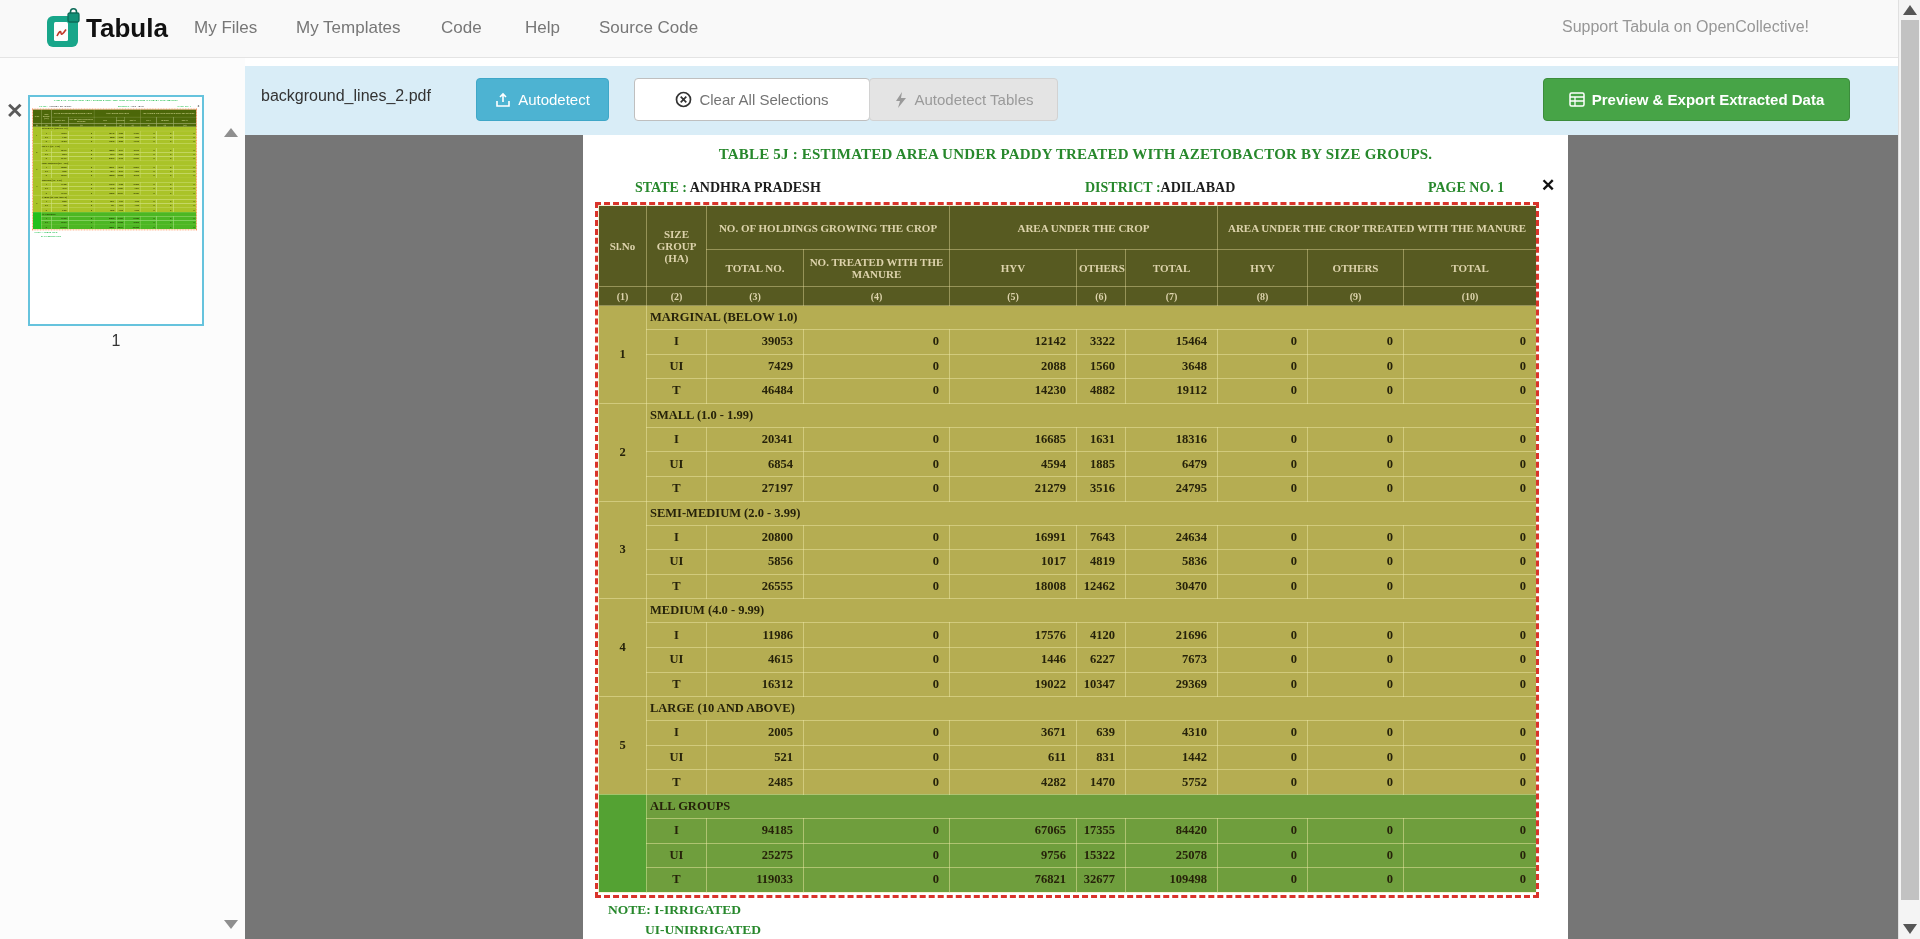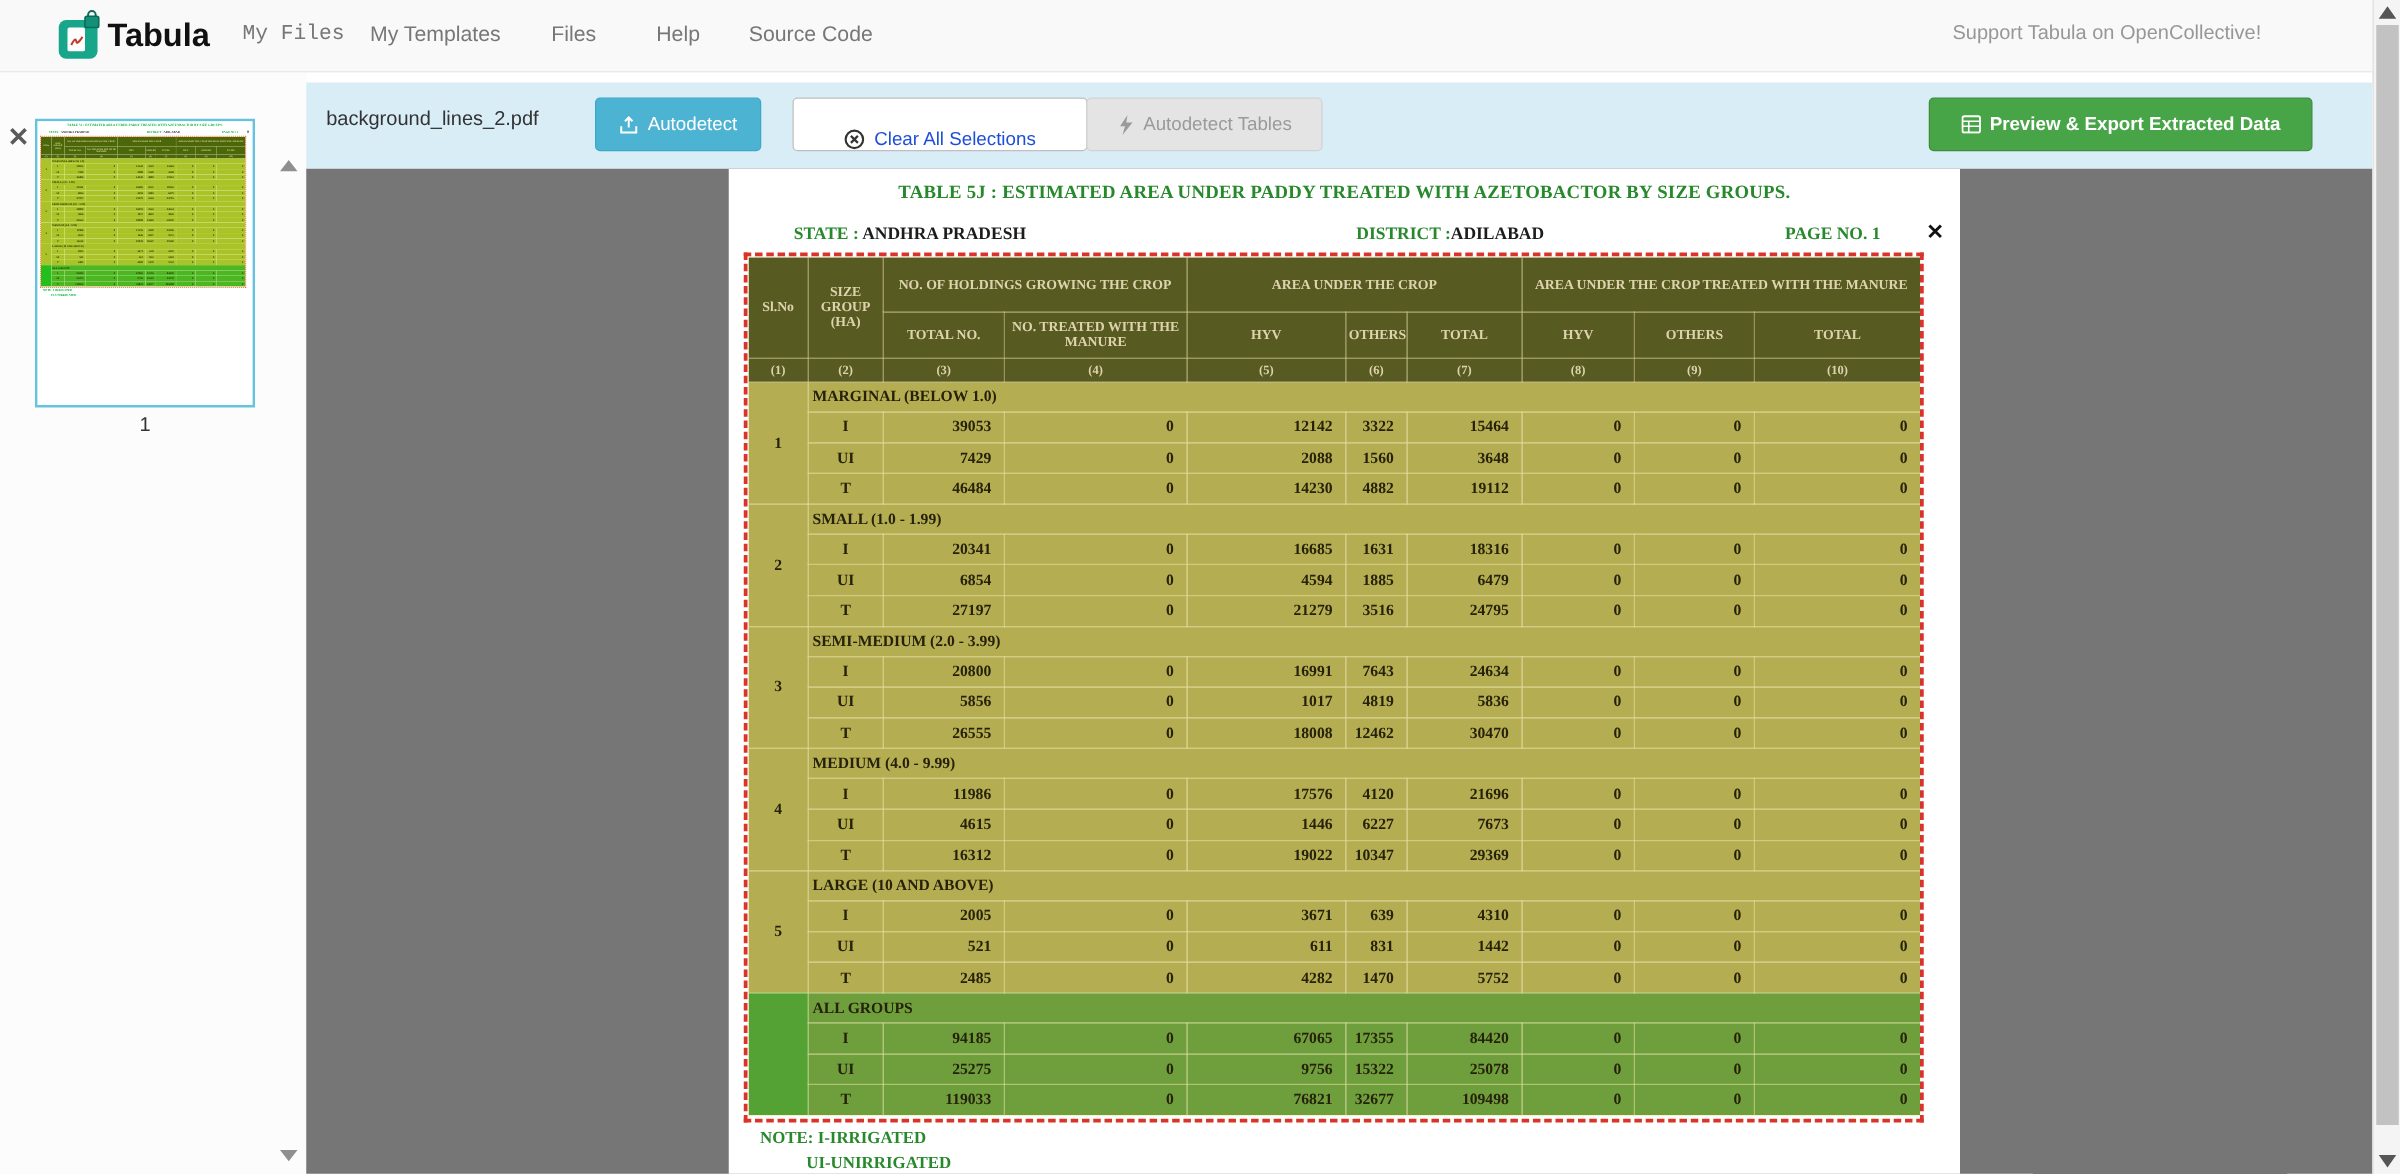--- a/index.html
+++ b/index.html
@@ -5,21 +5,21 @@
   * { margin:0; padding:0; box-sizing:border-box; }
   html,body { width:1920px; height:939px; overflow:hidden; background:#fff;
               font-family:"Liberation Sans", sans-serif; }
 
   
   .navbar { position:absolute; left:0; top:0; width:1898px; height:58px;
             background:#f9f9f9; border-bottom:1px solid #e4e4e4; }
   .brand-logo { position:absolute; left:46px; top:8px; cursor:pointer; }
   .brand-name { position:absolute; left:86px; top:13px; font-size:26px; font-weight:bold; color:#111; cursor:pointer; }
   .nav-link { position:absolute; top:18px; font-size:17px; color:#777; cursor:pointer; white-space:nowrap; }
-  .nl0{left:194px;font-family:Liberation Mono, monospace;} .nl1{left:296px;} .nl2{left:441px;} .nl3{left:525px;} .nl4{left:599px;text-align:right;}
+  .nl0{left:194px;} .nl1{left:296px;} .nl2{left:441px;} .nl3{left:525px;} .nl4{left:599px;text-align:right;}
   .support-link { position:absolute; top:18px; left:1562px; font-size:16px; color:#979797; cursor:pointer; }
 
   
   .sidebar { position:absolute; left:0; top:58px; width:245px; height:881px; background:#fcfcfc; }
   .thumb-close { position:absolute; left:6px; top:42px; font-size:21px; font-weight:bold; color:#5a5a5a; cursor:pointer; line-height:1; }
   .thumbnail { position:absolute; left:28px; top:37px; width:176px; height:231px;
                border:2px solid #66c3dd; background:#fff; overflow:hidden; cursor:pointer; }
   .thumb-scaler { position:absolute; left:0; top:0; width:985px; height:1300px;
                   transform:scale(0.1746); transform-origin:0 0;
                   filter:saturate(1.5) hue-rotate(12deg) brightness(1.06); pointer-events:none; }
@@ -30,21 +30,21 @@
   .side-arrow.down { top:862px; border-left:7px solid transparent; border-right:7px solid transparent; border-top:9px solid #8f8f8f; }
 
   
   .toolbar { position:absolute; left:245px; top:58px; width:1653px; height:77px;
              background:#d9edf7; border-top:8px solid #fff; }
   .filename { position:absolute; left:16px; top:21px; font-size:16px; color:#333; }
   .btn { position:absolute; top:12px; height:43px; border-radius:4px; font-size:15px;
          display:flex; align-items:center; gap:7px; padding:0 15px; cursor:pointer;
          font-family:"Liberation Sans", sans-serif; border:1px solid transparent; }
   .btn-templates { left:231px; width:133px; background:#4db3d2; border-color:#3fa7c8; color:#fff; justify-content:center; }
-  .btn-clear { left:389px; width:236px; background:#fff; border-color:#bfbfbf; color:#1d4ed8; justify-content:center;align-items:flex-end; }
+  .btn-clear { left:389px; width:236px; background:#fff; border-color:#bfbfbf; color:#737373; justify-content:center; }
   .btn-autodetect { left:624px; width:189px; background:#e4e4e4; border-color:#d2d2d2; color:#9a9a9a; justify-content:center; cursor:default; }
   .btn-export { left:1298px; width:307px; background:#47a447; border-color:#3c8c3c; color:#fff; justify-content:center; font-weight:bold; }
 
   
   .content { position:absolute; left:245px; top:135px; width:1653px; height:804px;
              background:#767676; overflow:hidden; }
   .page { position:absolute; left:338px; top:0; width:985px; height:1300px; background:#fff; }
 
   .pdf-title { position:absolute; top:11px; left:0; right:0; text-align:center;
                font:bold 15px "Liberation Serif", serif; color:#27882c; letter-spacing:.2px; }
@@ -102,21 +102,21 @@
       <rect x="1" y="8" width="31" height="31" rx="6" fill="#18a68a"></rect>
       <rect x="8" y="14" width="14" height="19" rx="1.5" fill="#fdfdfd"></rect>
       <path d="M11 28 q3.5 -7 4 -3 q0.3 3.5 5 -3.5" stroke="#c0392b" fill="none" stroke-width="1.6"></path>
       <rect x="22" y="5" width="11" height="9" rx="1.5" fill="#129178" stroke="#0c6b58" stroke-width="1.3"></rect>
       <path d="M24.5 5 v-1.2 a3 3 0 0 1 6 0 V5" fill="none" stroke="#0c6b58" stroke-width="1.6"></path>
     </svg>
   </span>
   <span class="brand-name">Tabula</span>
   <span class="nav-link nl0">My Files</span>
   <span class="nav-link nl1">My Templates</span>
-  <span class="nav-link nl2">Files</span>
+  <span class="nav-link nl2">Code</span>
   <span class="nav-link nl3">Help</span>
   <span class="nav-link nl4">Source Code</span>
   <span class="support-link">Support Tabula on OpenCollective!</span>
 </div>
 
 <div class="sidebar">
   <span class="thumb-close">✕</span>
   <div class="thumbnail">
     <div class="thumb-scaler">
         <div class="page" style="left: 0px; top: 0px;">

